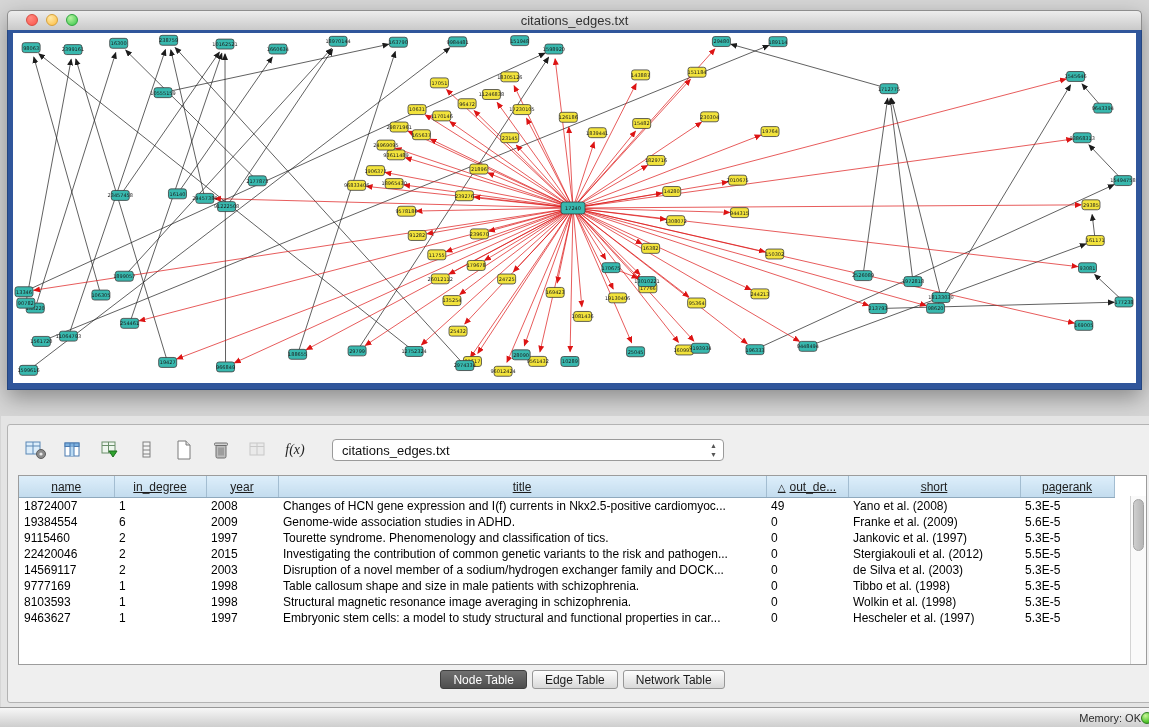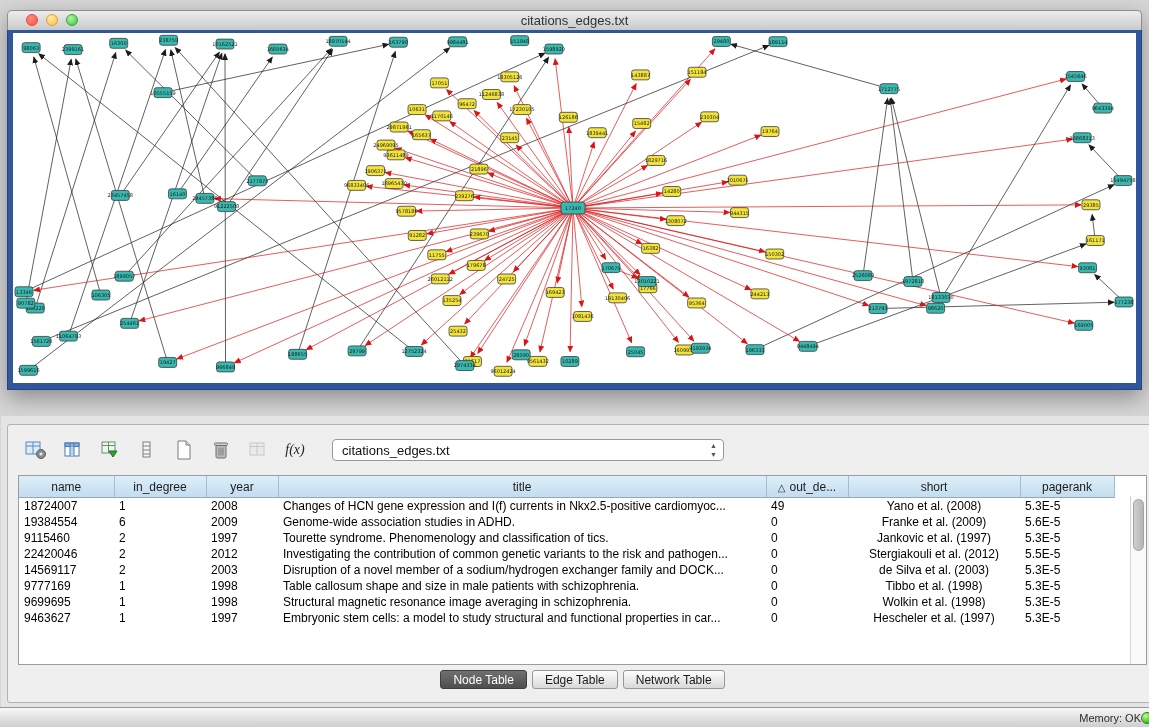--- a/index.html
+++ b/index.html
@@ -51,25 +51,25 @@
       border:1px solid #9a9a9a;border-radius:4px;display:flex;align-items:center;
       font-size:13px;color:#111;padding-left:9px;box-sizing:border-box;position:relative;}
   .combo .arrows{position:absolute;right:6px;top:1px;display:flex;flex-direction:column;line-height:0;}
   .combo .arrows span{font-size:7px;color:#555;height:9px;display:flex;align-items:center;}
 
   .table-wrap{position:relative;margin:2px 10px 0 10px;height:188px;background:#ffffff;
       border:1px solid #9c9c9c;overflow:hidden;}
   table.node-table{border-collapse:collapse;table-layout:fixed;width:1095px;font-size:12px;}
   table.node-table th{height:19px;background:linear-gradient(#ddeefa,#c3dcee);
       border-right:1px solid #a3bdd1;border-bottom:1px solid #8fa9bd;
-      font-weight:normal;color:#1c1c1c;text-align:center;overflow:hidden;white-space:nowrap;}
+      font-weight:normal;color:#1c1c1c;text-align:center;overflow:hidden;white-space:nowrap;text-decoration:underline;}
   table.node-table th .sort{margin-right:4px;font-size:10px;color:#2b2b2b;}
   table.node-table td{height:16px;padding:0 5px;color:#000;
       overflow:hidden;white-space:nowrap;text-overflow:clip;}
-  table.node-table td:nth-child(6){text-align:center;}
+  table.node-table td:nth-child(6){text-align:left;}
   .vscroll{position:absolute;right:0;top:20px;bottom:0;width:15px;background:#fafafa;
       border-left:1px solid #d4d4d4;}
   .vthumb{position:absolute;left:2px;right:2px;top:3px;height:52px;border-radius:6px;
       background:linear-gradient(90deg,#cfcfcf,#b5b5b5);border:1px solid #a2a2a2;box-sizing:border-box;}
 
   .table-tabs{display:flex;justify-content:center;gap:5px;margin-top:5px;}
   .ttab{font-size:12px;height:19px;padding:0 12px;border-radius:3px;cursor:default;
       background:linear-gradient(#fefefe,#d8d8d8);border:1px solid #979797;color:#1b1b1b;
       font-family:"Liberation Sans",sans-serif;}
   .ttab.sel{background:linear-gradient(#707070,#4e4e4e);border:1px solid #3f3f3f;color:#ffffff;}
@@ -779,21 +779,21 @@
                 <td>2</td>
                 <td>1997</td>
                 <td>Tourette syndrome. Phenomenology and classification of tics.</td>
                 <td>0</td>
                 <td>Jankovic et al. (1997)</td>
                 <td>5.3E-5</td>
               </tr>
               <tr>
                 <td>22420046</td>
                 <td>2</td>
-                <td>2012</td>
+                <td>2015</td>
                 <td>Investigating the contribution of common genetic variants to the risk and pathogen...</td>
                 <td>0</td>
                 <td>Stergiakouli et al. (2012)</td>
                 <td>5.5E-5</td>
               </tr>
               <tr>
                 <td>14569117</td>
                 <td>2</td>
                 <td>2003</td>
                 <td>Disruption of a novel member of a sodium/hydrogen exchanger family and DOCK...</td>
@@ -804,21 +804,21 @@
               <tr>
                 <td>9777169</td>
                 <td>1</td>
                 <td>1998</td>
                 <td>Table callosum shape and size in male patients with schizophrenia.</td>
                 <td>0</td>
                 <td>Tibbo et al. (1998)</td>
                 <td>5.3E-5</td>
               </tr>
               <tr>
-                <td>9699695</td>
+                <td>8103593</td>
                 <td>1</td>
                 <td>1998</td>
                 <td>Structural magnetic resonance image averaging in schizophrenia.</td>
                 <td>0</td>
                 <td>Wolkin et al. (1998)</td>
                 <td>5.3E-5</td>
               </tr>
               <tr>
                 <td>9463627</td>
                 <td>1</td>

